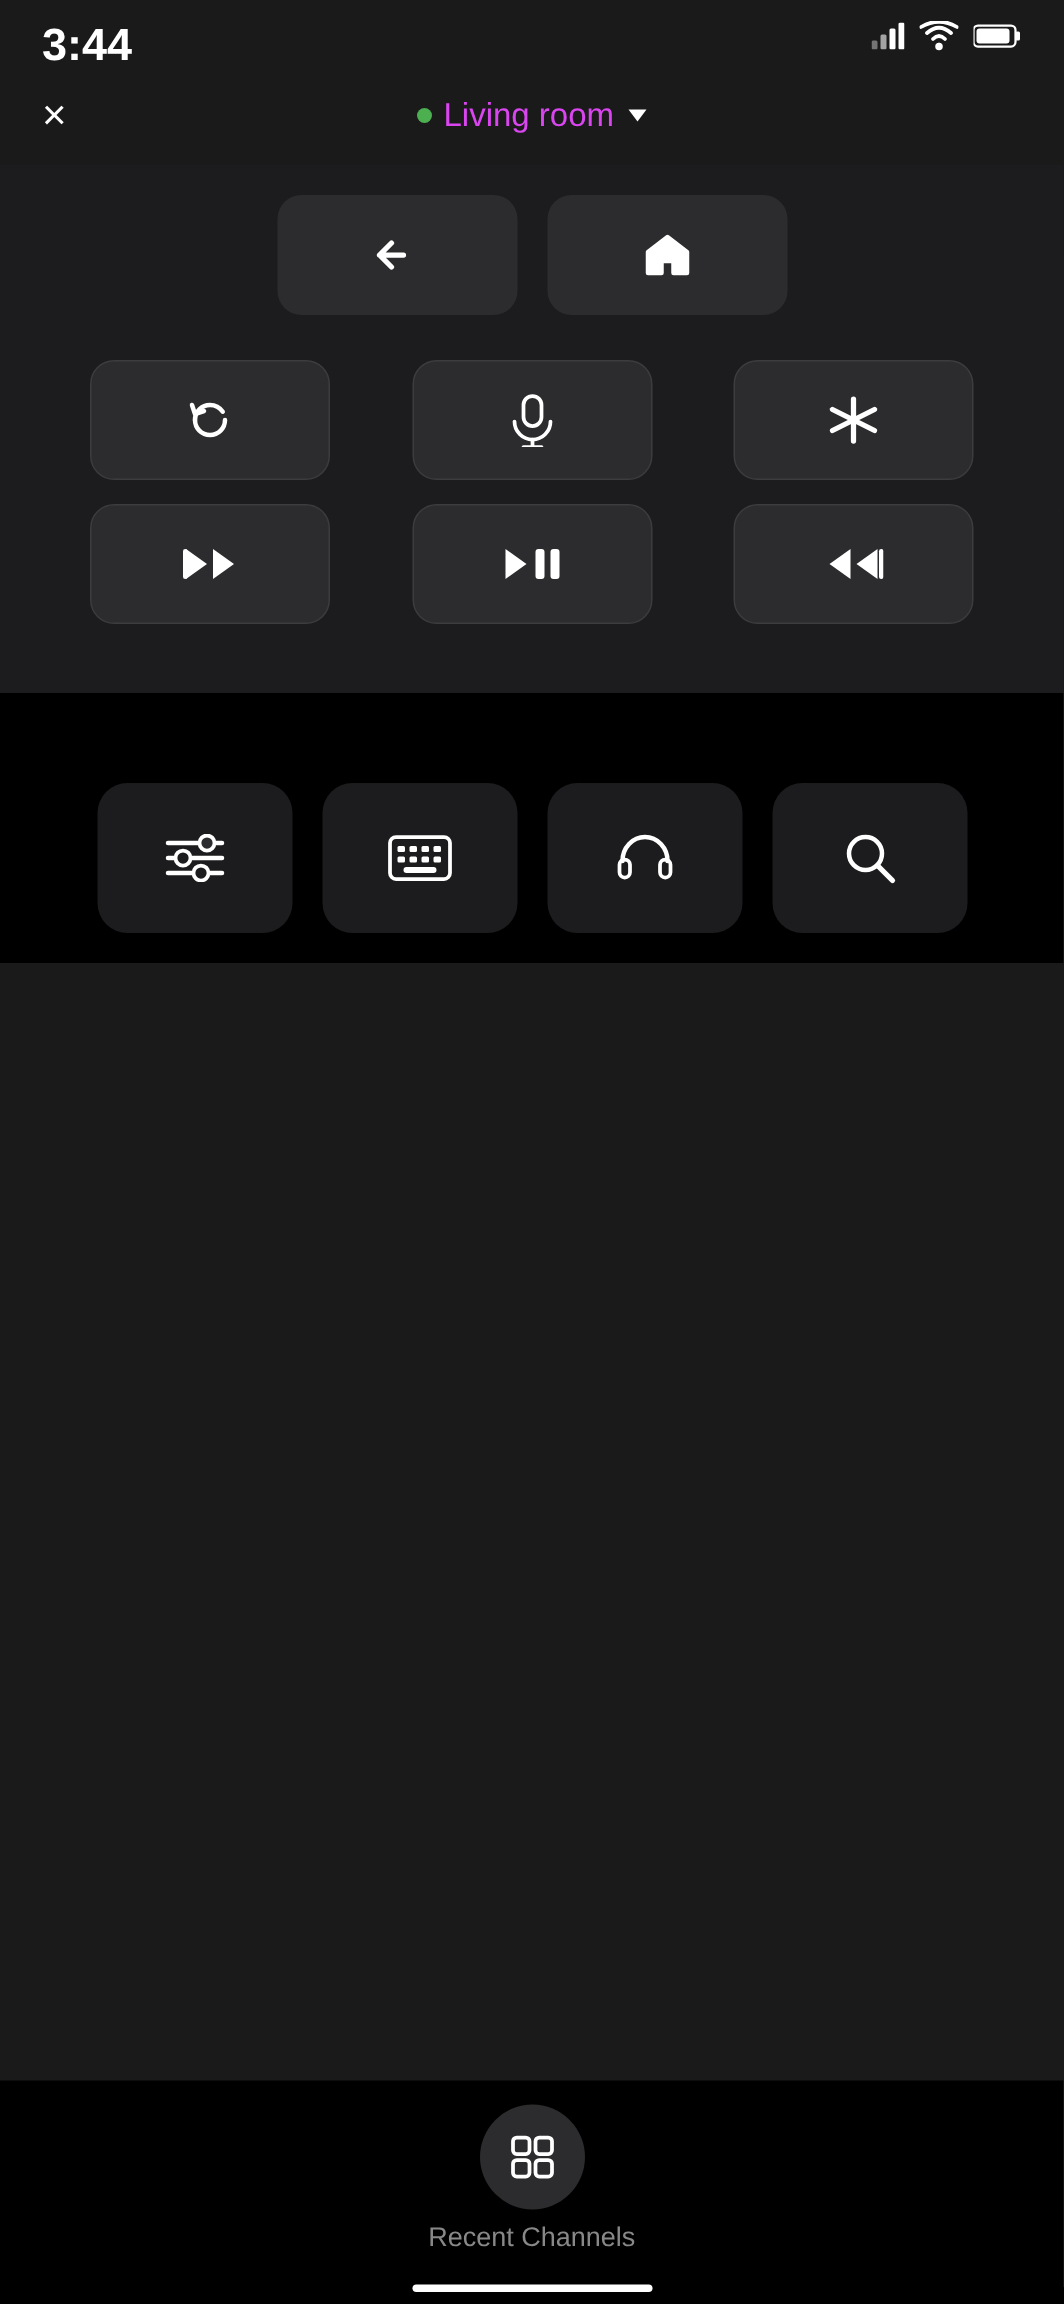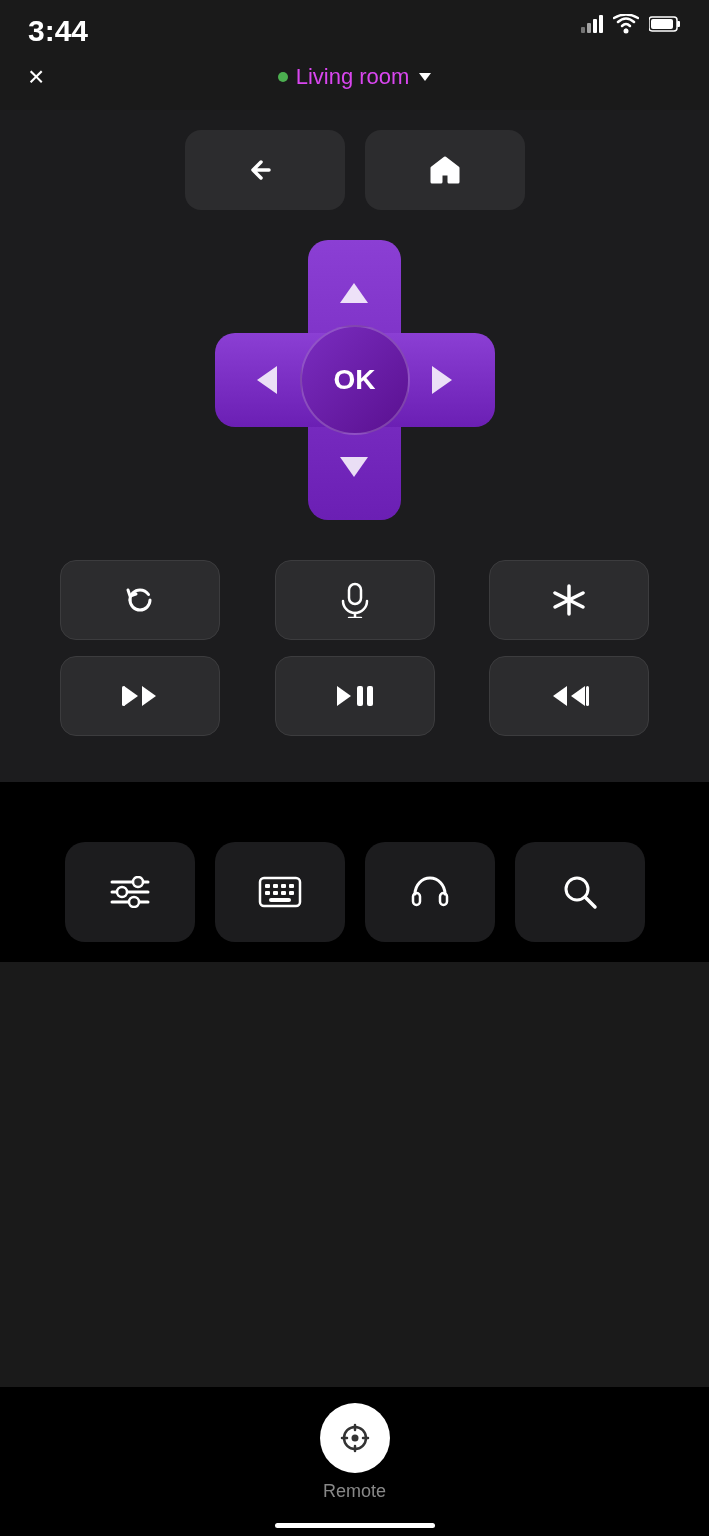--- a/index.html
+++ b/index.html
@@ -379,45 +379,20 @@
       </svg>
     </button>
     <button class="top-btn">
       <svg width="32" height="30" viewBox="0 0 32 30" fill="none">
         <path d="M16 3L3 13V27H12V19H20V27H29V13L16 3Z" stroke="white" stroke-width="3" fill="white" stroke-linejoin="round"></path>
         <path d="M16 3L3 13V27H12V19H20V27H29V13L16 3Z" fill="white"></path>
       </svg>
     </button>
   </div>
 
-  <div class="dpad-container">
-    <div class="dpad">
-      <div class="dpad-cross-container">
-        <div class="dpad-v"></div>
-        <div class="dpad-h"></div>
-      </div>
-
-      <div class="dpad-up">
-        <div class="arrow-up"></div>
-      </div>
-      <div class="dpad-down">
-        <div class="arrow-down"></div>
-      </div>
-      <div class="dpad-left">
-        <div class="arrow-left"></div>
-      </div>
-      <div class="dpad-right">
-        <div class="arrow-right"></div>
-      </div>
-
-      <div class="dpad-center-circle">
-        <span>OK</span>
-      </div>
-    </div>
-  </div>
 
   <div class="media-buttons">
     <div class="media-row">
 
       <button class="media-btn">
         <svg width="36" height="36" viewBox="0 0 36 36" fill="none">
           <path d="M8 18C8 12.477 12.477 8 18 8C21.5 8 24.6 9.8 26.5 12.5" stroke="white" stroke-width="3" stroke-linecap="round"></path>
           <path d="M6 8L8 14L14 12" stroke="white" stroke-width="3" stroke-linecap="round" stroke-linejoin="round"></path>
           <path d="M8 18C8 23.523 12.477 28 18 28C23.523 28 28 23.523 28 18" stroke="white" stroke-width="3" stroke-linecap="round"></path>
         </svg>
@@ -510,27 +485,25 @@
       <svg width="36" height="36" viewBox="0 0 36 36" fill="none">
         <circle cx="15" cy="15" r="11" stroke="white" stroke-width="3" fill="none"></circle>
         <line x1="23" y1="23" x2="33" y2="33" stroke="white" stroke-width="3.5" stroke-linecap="round"></line>
       </svg>
     </button>
   </div>
 </div>
 
 <div class="tab-bar">
   <div class="tab-item">
-    <div class="tab-icon-circle active">
+    <div class="tab-icon-circle inactive">
       <svg width="38" height="38" viewBox="0 0 38 38" fill="none">
-        <circle cx="19" cy="19" r="11" stroke="#333" stroke-width="2.5" fill="none"></circle>
-        <circle cx="19" cy="19" r="3.5" fill="#333"></circle>
-        <line x1="19" y1="6" x2="19" y2="11" stroke="#333" stroke-width="2.5" stroke-linecap="round"></line>
-        <line x1="19" y1="27" x2="19" y2="32" stroke="#333" stroke-width="2.5" stroke-linecap="round"></line>
-        <line x1="6" y1="19" x2="11" y2="19" stroke="#333" stroke-width="2.5" stroke-linecap="round"></line>
-        <line x1="27" y1="19" x2="32" y2="19" stroke="#333" stroke-width="2.5" stroke-linecap="round"></line>
+        <rect x="6" y="6" width="11" height="11" rx="2.5" stroke="white" stroke-width="2.5" fill="none"></rect>
+        <rect x="21" y="6" width="11" height="11" rx="2.5" stroke="white" stroke-width="2.5" fill="none"></rect>
+        <rect x="6" y="21" width="11" height="11" rx="2.5" stroke="white" stroke-width="2.5" fill="none"></rect>
+        <rect x="21" y="21" width="11" height="11" rx="2.5" stroke="white" stroke-width="2.5" fill="none"></rect>
       </svg>
     </div>
-    <span class="tab-label">Remote</span>
+    <span class="tab-label">Recent Channels</span>
   </div>
 </div>
 
 <div class="home-indicator"></div>
 
 </body></html>

